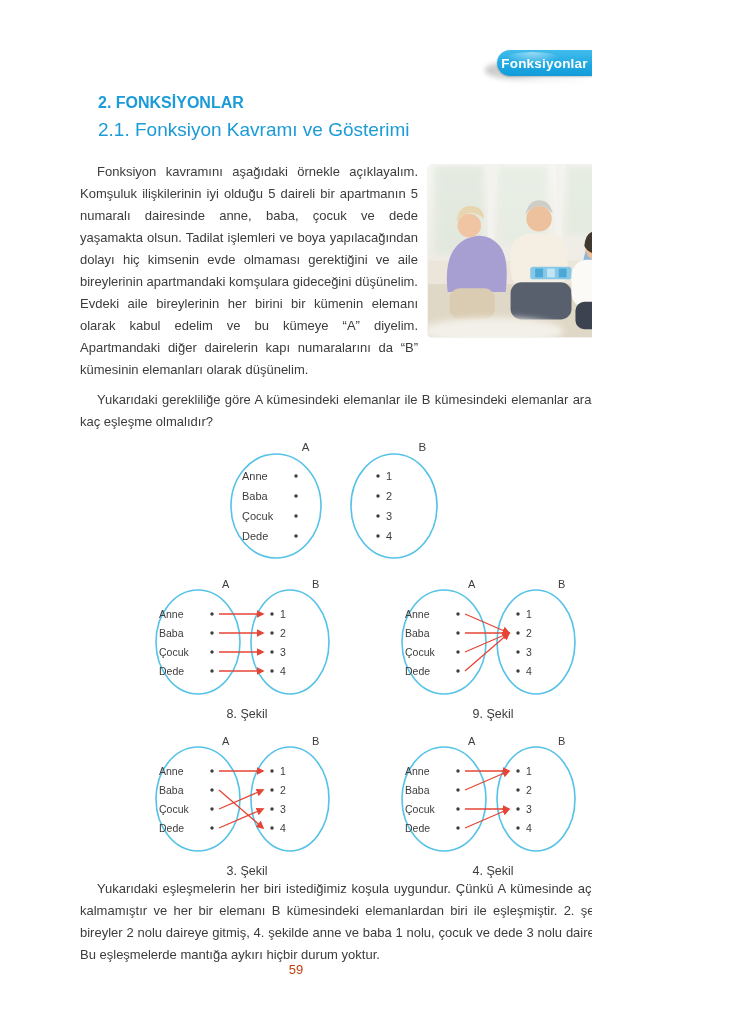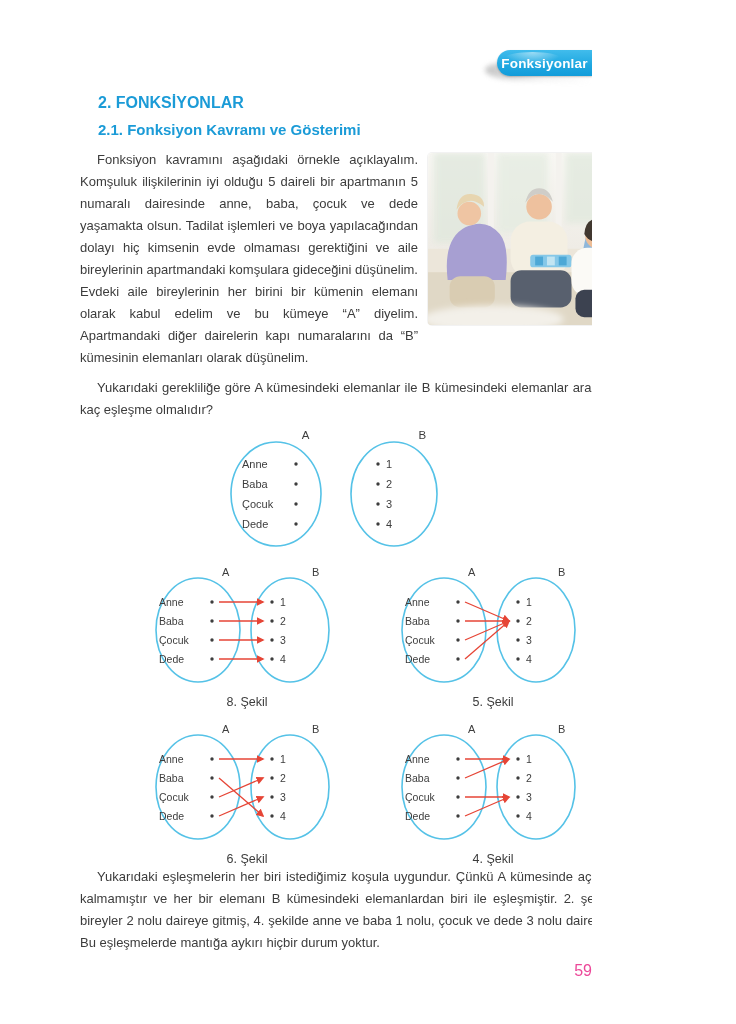--- a/index.html
+++ b/index.html
@@ -36,21 +36,21 @@
   .chapter-tab::before {
     content: ""; position: absolute; left: 8px; top: 2px; width: 58%; height: 12px;
     border-radius: 50%;
     background: radial-gradient(ellipse at 50% 0%, rgba(255,255,255,.50), rgba(255,255,255,0) 75%);
   }
   .chapter-tab-label { position: relative; font-size: 13.5px; font-weight: bold; color: #fff; letter-spacing: .2px; }
 
   
   .content { position: absolute; top: 94px; left: 80px; width: 580px; }
   .title    { font-size: 16px; line-height: 18px; font-weight: bold; color: var(--heading-blue, #1b9bd7); margin: 0 0 9px 18px; }
-  .subtitle { font-size: 15px; line-height: 17px; font-weight: bold; color: var(--heading-blue, #1b9bd7); margin: 0 0 11px 18px; }
+  .subtitle { font-size: 19px; line-height: 17px; font-weight: normal; color: var(--heading-blue, #1b9bd7); margin: 0 0 23px 18px; }
 
   .para {
     font-size: 13px; line-height: 22px;
     text-align: justify; text-indent: 17px;
     margin: 0; color: var(--body-text, #3c3c3c);
   }
   .intro-block { overflow: hidden; }
   .photo {
     float: right; width: 232px; height: 172px;
     margin: 4px 0 6px 10px;
@@ -69,21 +69,21 @@
     justify-content: center; margin-top: 8px;
   }
   .figure { margin: 0; }
   .figure-caption { text-align: center; font-size: 12.5px; margin-top: 1px; color: var(--body-text, #3c3c3c); }
 
   svg text { font-family: "Liberation Sans", "DejaVu Sans", sans-serif; }
 
   .concl-para { margin-top: 0; }
   .page-number {
     position: absolute; left: 0; right: 0; top: 962px;
-    text-align: right; font-size: 16px; color: #ec4899;
+    text-align: center; font-size: 13px; color: #c2410c;
   }
 </style>
 </head>
 <body>
 
 <div class="page">
 
   <div class="chapter-tab-wrap">
     <div class="tab-shadow"></div>
     <div class="chapter-tab">
@@ -250,21 +250,21 @@
             <text x="132" y="60.8" font-size="10.5" fill="#3d3d3d">2</text>
             <circle cx="124" cy="76" r="1.7" fill="#3d3d3d"></circle>
             <text x="132" y="79.8" font-size="10.5" fill="#3d3d3d">3</text>
             <circle cx="124" cy="95" r="1.7" fill="#3d3d3d"></circle>
             <text x="132" y="98.8" font-size="10.5" fill="#3d3d3d">4</text>
             <line x1="71" y1="38" x2="115" y2="57" stroke="#e64536" stroke-width="1.3" marker-end="url(#arrow-1)"></line>
             <line x1="71" y1="57" x2="115" y2="57" stroke="#e64536" stroke-width="1.3" marker-end="url(#arrow-1)"></line>
             <line x1="71" y1="76" x2="115" y2="57" stroke="#e64536" stroke-width="1.3" marker-end="url(#arrow-1)"></line>
             <line x1="71" y1="95" x2="115" y2="57" stroke="#e64536" stroke-width="1.3" marker-end="url(#arrow-1)"></line>
           </svg>
-        <figcaption class="figure-caption">5. Şekil</figcaption>
+        <figcaption class="figure-caption">9. Şekil</figcaption>
       </figure>
       <figure class="figure">
         <svg width="198" height="126" viewBox="0 0 198 126">
             <defs>
               <marker id="arrow-2" viewBox="0 0 10 10" refX="8" refY="5" markerWidth="6.2" markerHeight="6.2" orient="auto">
                 <path d="M0,0 L10,5 L0,10 Z" fill="#e64536"></path>
               </marker>
             </defs>
             <ellipse cx="50" cy="66" rx="42" ry="52" fill="none" stroke="#55c2e7" stroke-width="1.6"></ellipse>
             <ellipse cx="142" cy="66" rx="39" ry="52" fill="none" stroke="#55c2e7" stroke-width="1.6"></ellipse>
@@ -284,21 +284,21 @@
             <text x="132" y="60.8" font-size="10.5" fill="#3d3d3d">2</text>
             <circle cx="124" cy="76" r="1.7" fill="#3d3d3d"></circle>
             <text x="132" y="79.8" font-size="10.5" fill="#3d3d3d">3</text>
             <circle cx="124" cy="95" r="1.7" fill="#3d3d3d"></circle>
             <text x="132" y="98.8" font-size="10.5" fill="#3d3d3d">4</text>
             <line x1="71" y1="38" x2="115" y2="38" stroke="#e64536" stroke-width="1.3" marker-end="url(#arrow-2)"></line>
             <line x1="71" y1="57" x2="115" y2="95" stroke="#e64536" stroke-width="1.3" marker-end="url(#arrow-2)"></line>
             <line x1="71" y1="76" x2="115" y2="57" stroke="#e64536" stroke-width="1.3" marker-end="url(#arrow-2)"></line>
             <line x1="71" y1="95" x2="115" y2="76" stroke="#e64536" stroke-width="1.3" marker-end="url(#arrow-2)"></line>
           </svg>
-        <figcaption class="figure-caption">6. Şekil</figcaption>
+        <figcaption class="figure-caption">3. Şekil</figcaption>
       </figure>
       <figure class="figure">
         <svg width="198" height="126" viewBox="0 0 198 126">
             <defs>
               <marker id="arrow-3" viewBox="0 0 10 10" refX="8" refY="5" markerWidth="6.2" markerHeight="6.2" orient="auto">
                 <path d="M0,0 L10,5 L0,10 Z" fill="#e64536"></path>
               </marker>
             </defs>
             <ellipse cx="50" cy="66" rx="42" ry="52" fill="none" stroke="#55c2e7" stroke-width="1.6"></ellipse>
             <ellipse cx="142" cy="66" rx="39" ry="52" fill="none" stroke="#55c2e7" stroke-width="1.6"></ellipse>

